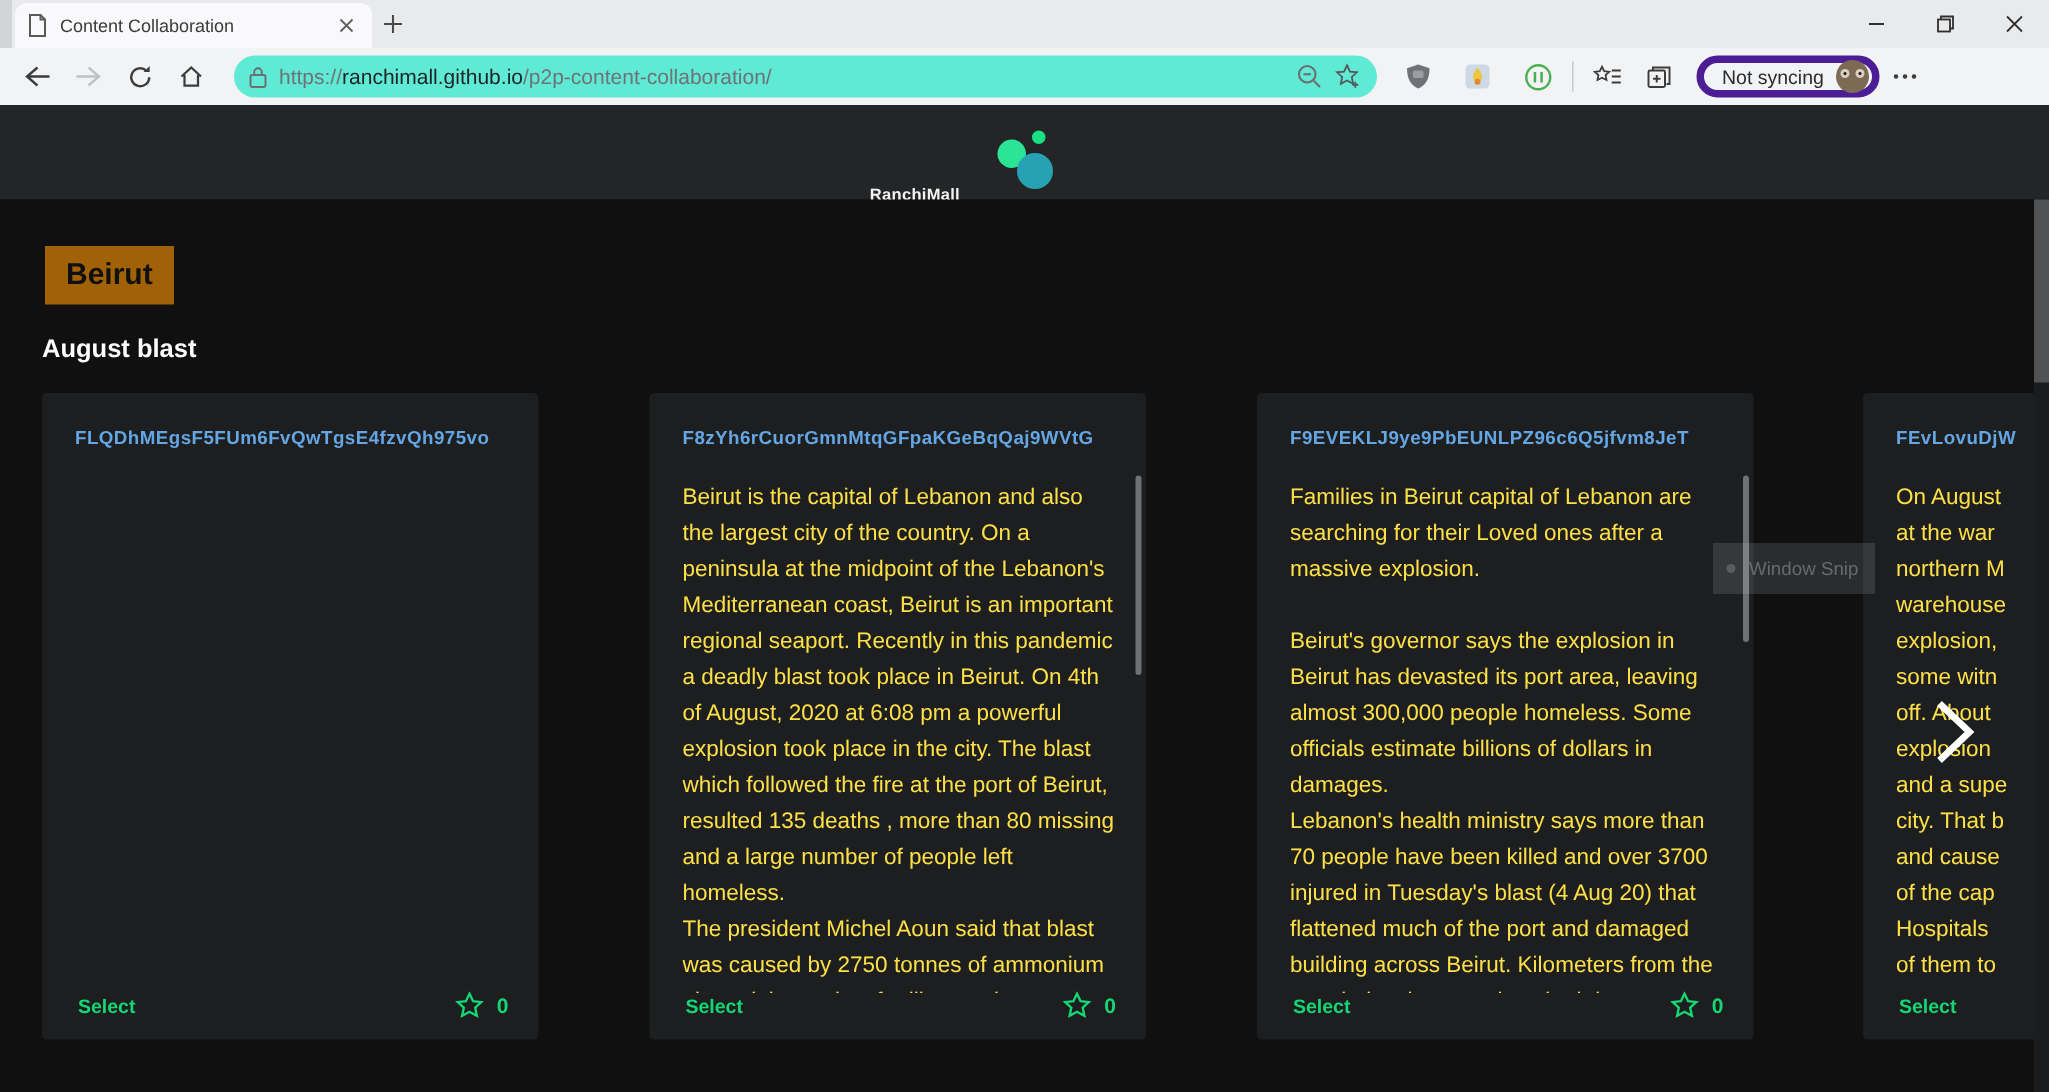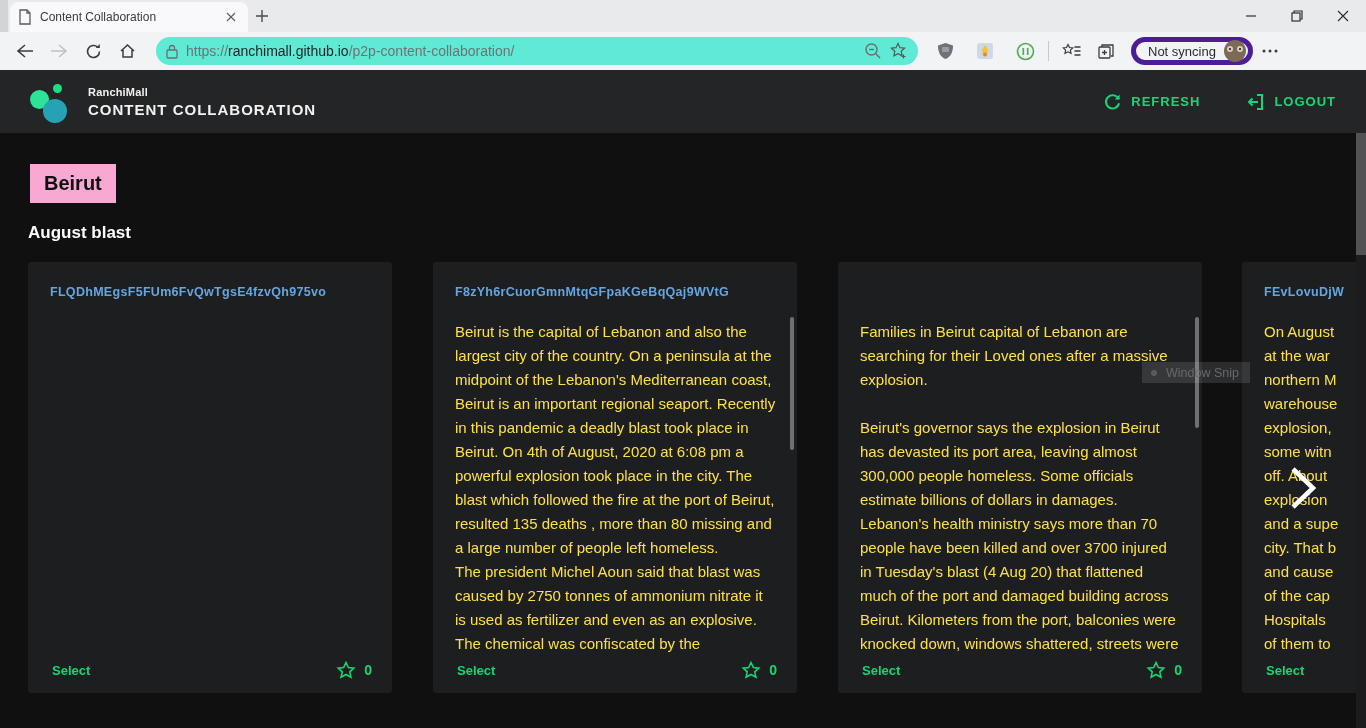--- a/index.html
+++ b/index.html
@@ -31,55 +31,55 @@
                   gap:8px; padding:0 2px 0 12px; margin-left:8px; background:#f2f3f5; }
   .profile-label { font-size:13px; color:#2b2b2b; white-space:nowrap; }
   .avatar { width:22px; height:22px; border-radius:50%; background:#7c6a55; position:relative; overflow:hidden; }
   .avatar::before { content:""; position:absolute; left:3px; top:6px; width:6px; height:6px; border-radius:50%;
                     background:#d8cfc2; box-shadow:10px 0 0 #d8cfc2; }
   .avatar::after { content:""; position:absolute; left:5px; top:8px; width:2px; height:2px; border-radius:50%;
                    background:#17110c; box-shadow:10px 0 0 #17110c; }
 
   
   .app-header { position:absolute; top:70px; left:0; right:0; height:63px; background:#242526;
-                display:flex; align-items:center; padding:16px 30px; }
+                display:flex; align-items:center; padding:16px 30px;flex-direction:column; }
   .logo { width:36px; height:38px; position:relative; flex:none; }
   .logo .c-green  { position:absolute; left:0;  top:7px;  width:19px; height:19px; border-radius:50%; background:#2be495; }
   .logo .c-dot    { position:absolute; left:23px; top:1px; width:9px;  height:9px;  border-radius:50%; background:#19e181; }
   .logo .c-teal   { position:absolute; left:13px; top:16px; width:24px; height:24px; border-radius:50%; background:#27a2b4; }
   .brand { margin-left:22px; color:#f2f2f2; }
   .brand-small { font-size:11px; font-weight:bold; letter-spacing:.2px; }
   .brand-large { font-size:15px; font-weight:bold; letter-spacing:1px; margin-top:3px; }
   .header-actions { margin-left:auto; display:flex; align-items:center; gap:46px; }
   .header-btn { display:flex; align-items:center; gap:9px; color:#17d678; font-size:13px; font-weight:bold;
                 letter-spacing:1px; background:none; border:none; cursor:pointer; }
 
   
   .content { position:absolute; top:133px; left:0; right:0; bottom:0; background:#101010; }
-  .topic-chip { position:absolute; left:30px; top:31px; background:#f9a8d4; color:#101010;
+  .topic-chip { position:absolute; left:30px; top:31px; background:#a16207; color:#101010;
                 font-size:20px; font-weight:bold; padding:8px 14px; }
   .subtitle { position:absolute; left:28px; top:90px; color:#fdfdfd; font-size:17px; font-weight:bold; }
 
   .cards { position:absolute; left:28px; top:129px; height:431px; width:1700px; }
-  .card { position:absolute; top:0; width:364px; height:431px; background:#1d1e1f; border-radius:3px; }
+  .card { position:absolute; top:0; width:331px; height:431px; background:#1d1e1f; border-radius:3px; }
   .card:nth-child(1){ left:0; } .card:nth-child(2){ left:405px; }
   .card:nth-child(3){ left:810px; } .card:nth-child(4){ left:1214px; }
   .card-id { position:absolute; top:23px; left:22px; right:22px; color:#64a6e3; font-size:12.5px;
              font-weight:bold; letter-spacing:.3px; white-space:nowrap; overflow:hidden; }
   .card-body { position:absolute; top:58px; left:22px; right:20px; bottom:31px; color:#fde047;
                font-size:15px; line-height:24px; white-space:pre-line; overflow:hidden; }
   .card-foot { position:absolute; left:24px; right:20px; bottom:12px; height:22px;
                display:flex; justify-content:space-between; align-items:center; }
   .select-btn { color:#14d774; font-size:13px; font-weight:bold; background:none; border:none; cursor:pointer; }
   .star-group { display:flex; align-items:center; gap:8px; color:#14d774; font-size:14px; font-weight:bold; }
   .card-scroll { position:absolute; right:3px; width:4px; border-radius:2px; background:#6e7174; }
   .thumb-b { top:55px; height:133px; } .thumb-c { top:55px; height:111px; }
 
   .next-chevron { position:absolute; left:1288px; top:331px; }
-  .snip-tip { position:absolute; left:1142px; top:229px; width:108px; height:21px;
+  .snip-tip { position:absolute; left:1142px; top:229px; width:108px; height:34px;
               background:rgba(215,221,226,0.14); display:flex; align-items:center; gap:9px; padding:0 9px; }
   .snip-dot { width:6px; height:6px; border-radius:50%; background:#585c60; flex:none; }
   .snip-text { font-size:12.5px; color:#666a6e; white-space:nowrap; }
 
   .main-scrollbar { position:absolute; right:0; top:0; width:10px; bottom:0; background:#1b1c1d; }
   .main-scroll-thumb { position:absolute; top:0; left:0; width:10px; height:122px; background:#505254; }
 </style>
 </head>
 <body>
 
@@ -288,20 +288,21 @@
             <svg width="20" height="19" viewBox="0 0 20 19">
                 <path d="M10 1.5l2.4 5 5.4.6-4 3.7 1.1 5.4L10 13.5l-4.9 2.7 1.1-5.4-4-3.7 5.4-.6z" fill="none" stroke="#14d774" stroke-width="1.6"></path>
               </svg>
           </span>
           <span>0</span>
         </span>
       </div>
     </div>
 
     <div class="card">
+      <div class="card-id">F9EVEKLJ9ye9PbEUNLPZ96c6Q5jfvm8JeT</div>
       <div class="card-body">Families in Beirut capital of Lebanon are searching for their Loved ones after a massive explosion.
 
 Beirut's governor says the explosion in Beirut has devasted its port area, leaving almost 300,000 people homeless. Some officials estimate billions of dollars in damages.
 Lebanon's health ministry says more than 70 people have been killed and over 3700 injured in Tuesday's blast (4 Aug 20) that flattened much of the port and damaged building across Beirut. Kilometers from the port, balconies were knocked down, windows shattered, streets were covered with glass and bricks and lined with wrecked cars. The impact from the</div>
       <div class="card-scroll thumb-c"></div>
       <div class="card-foot">
         <button class="select-btn">Select</button>
         <span class="star-group">
           <span class="icon-btn">
             <svg width="20" height="19" viewBox="0 0 20 19">

